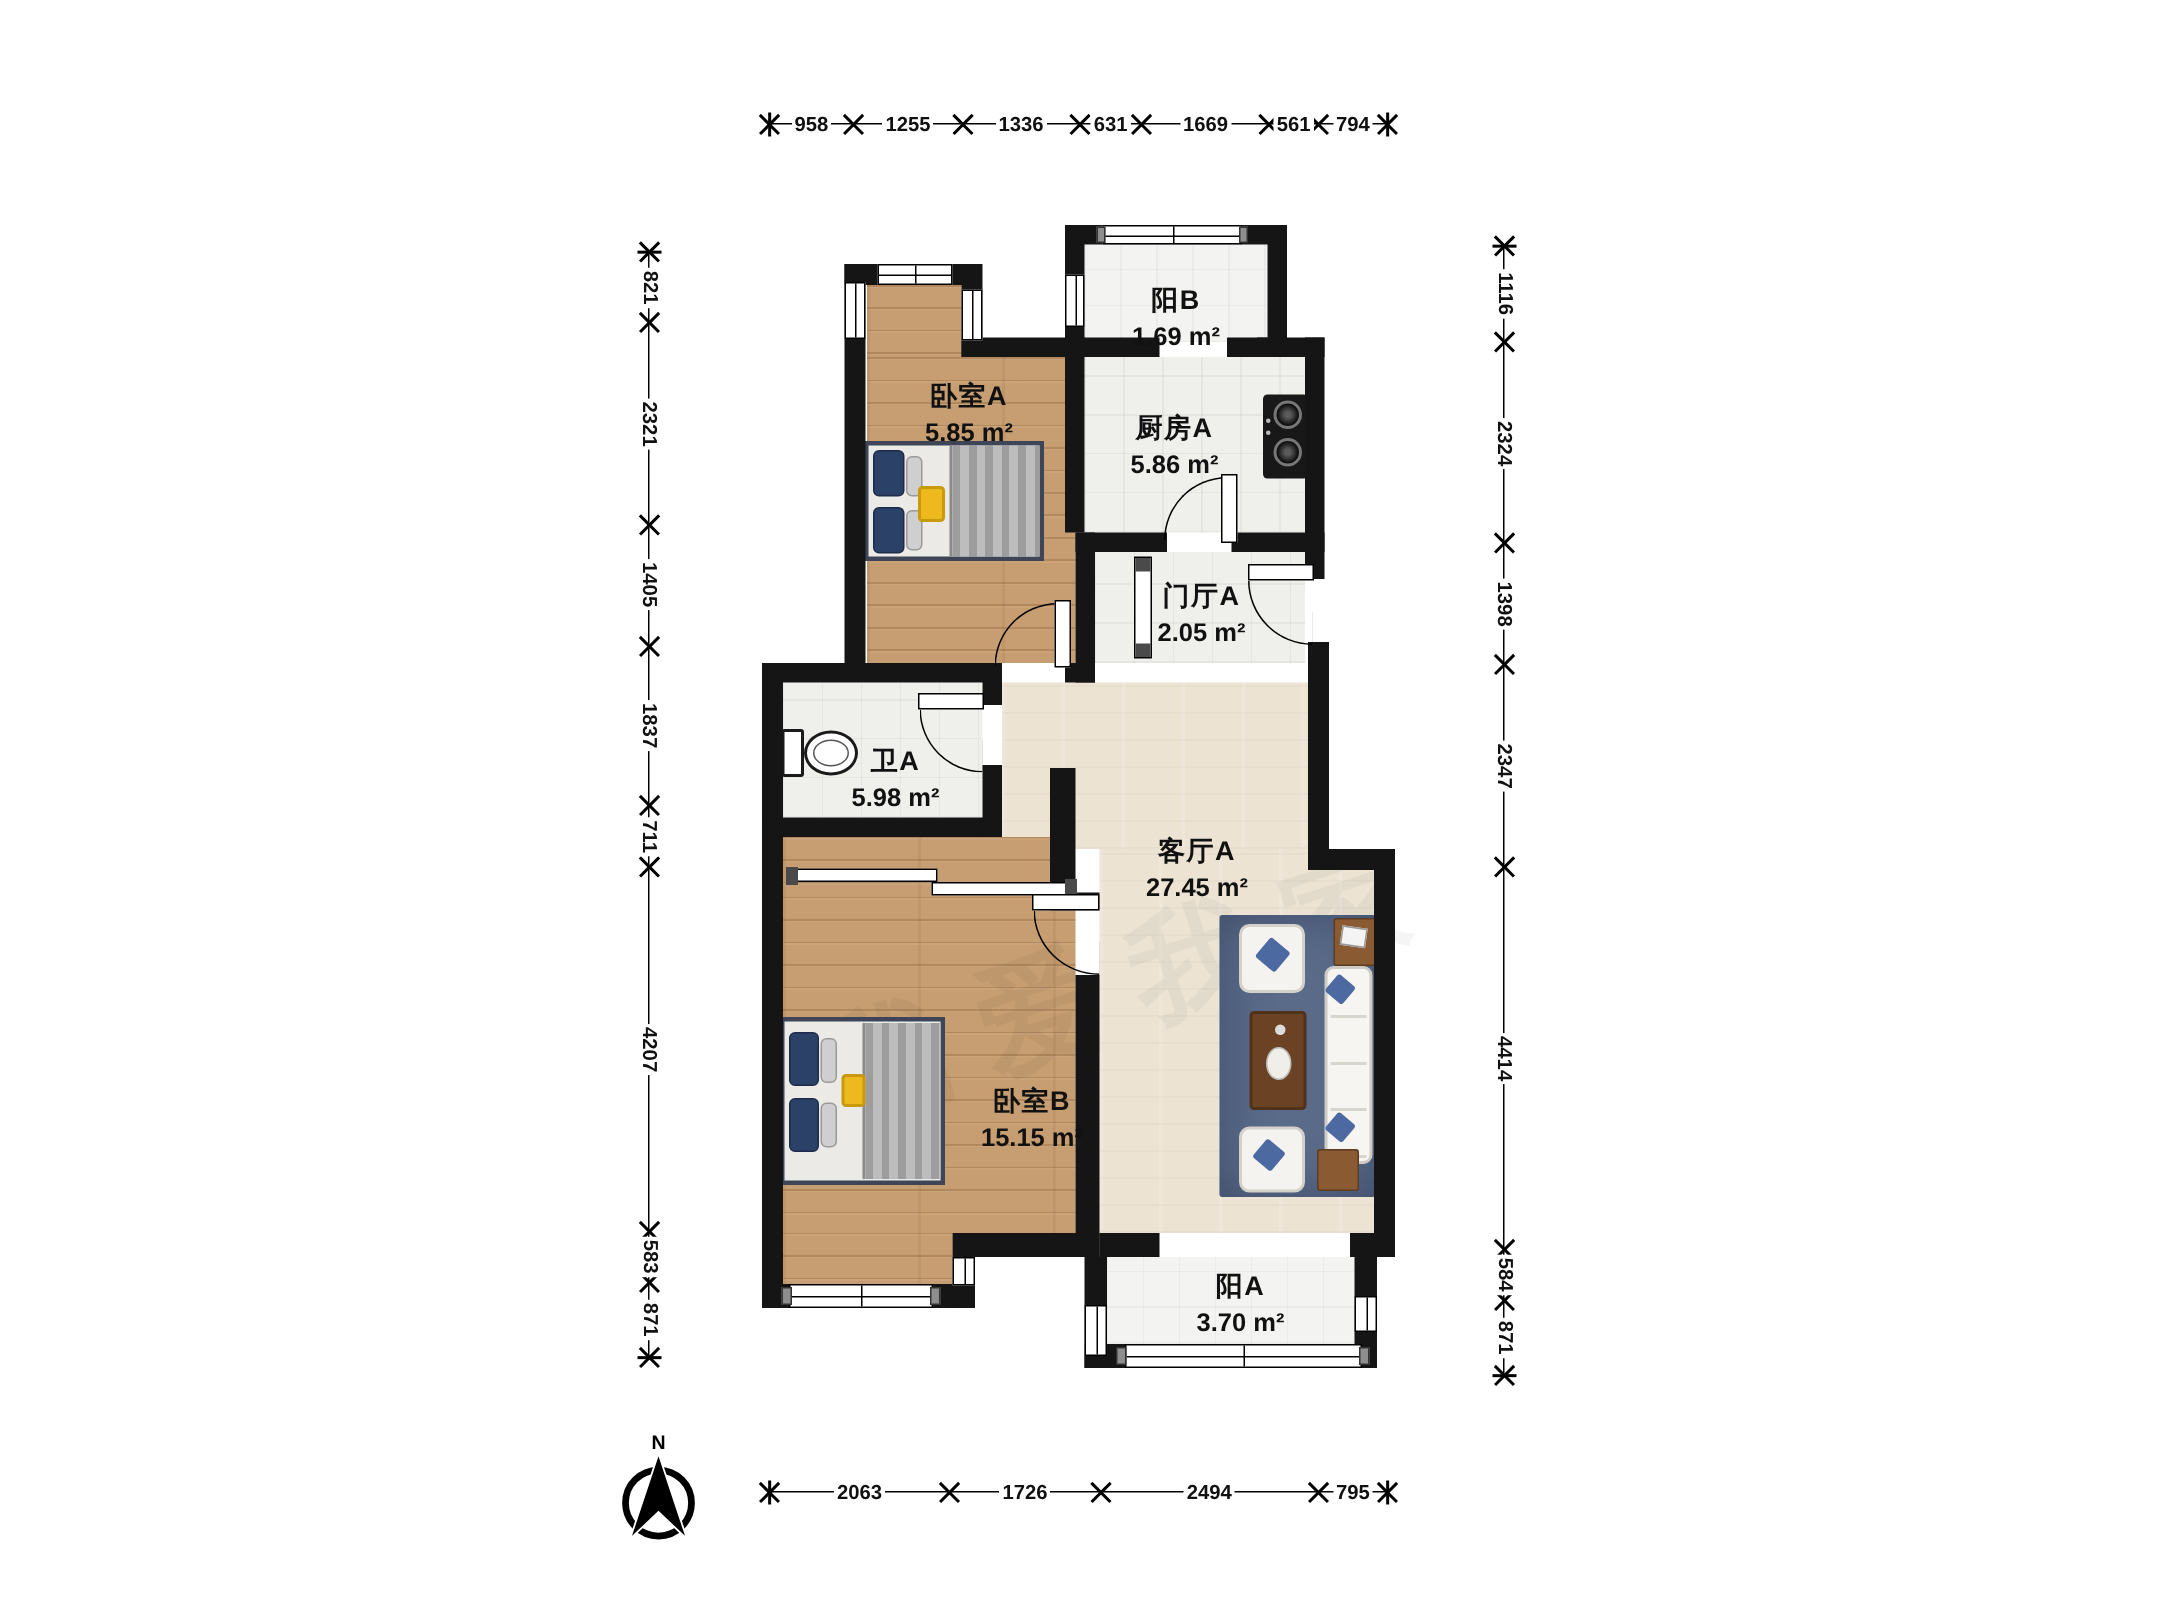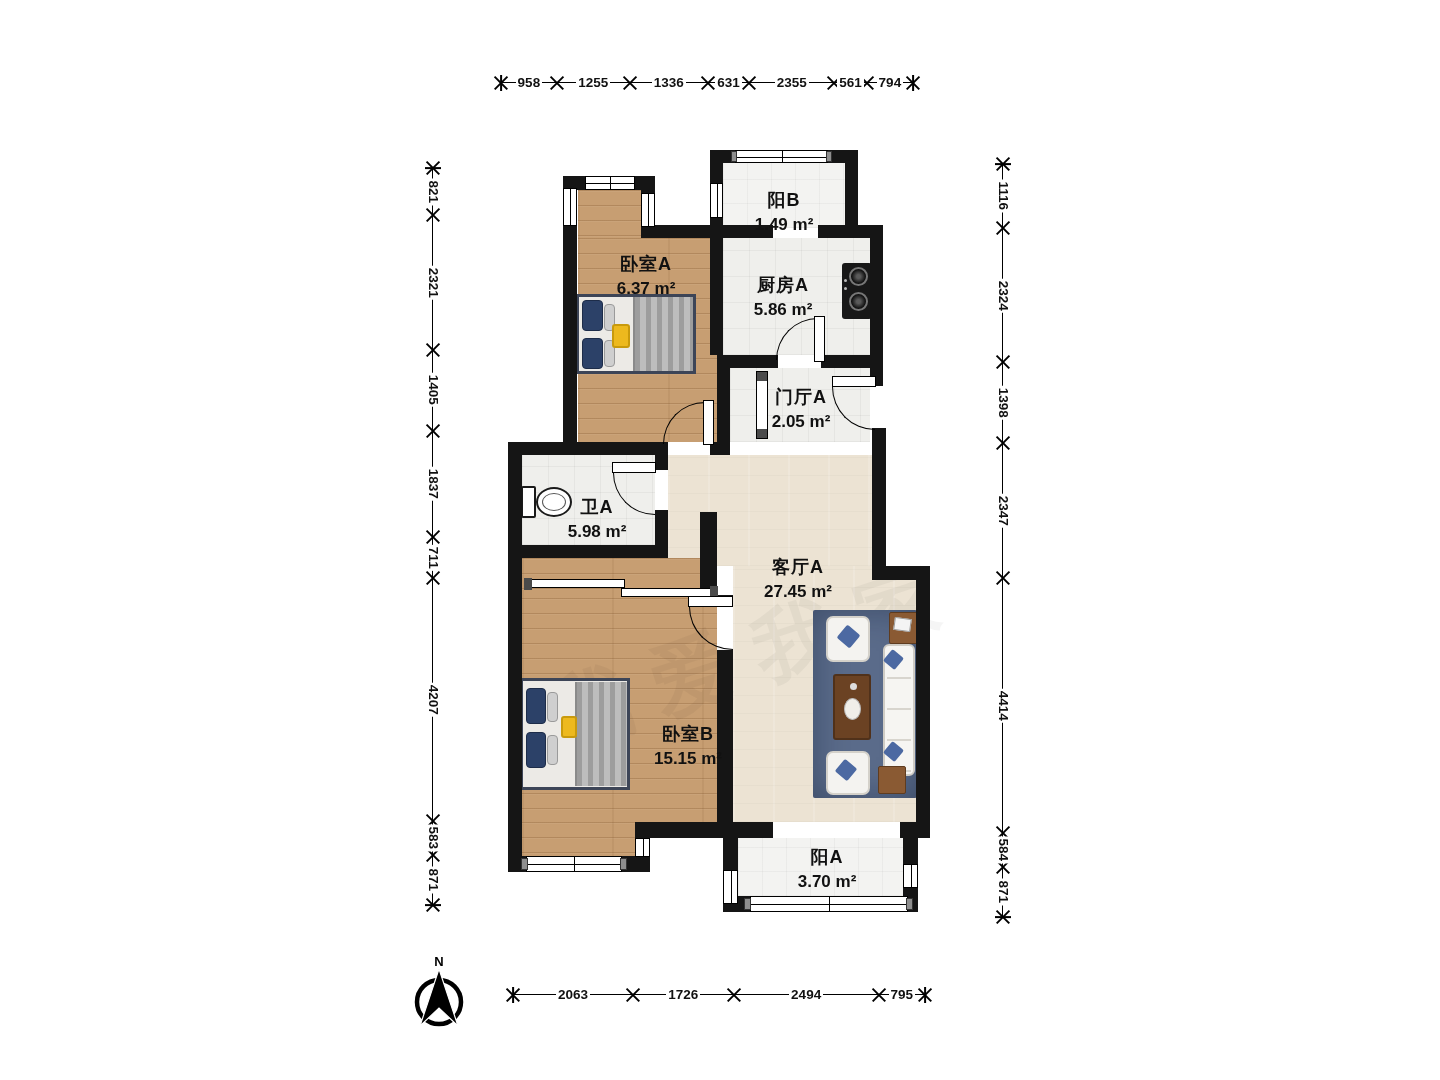--- a/index.html
+++ b/index.html
@@ -212,25 +212,25 @@
   <div class="abs burner" style="left:849px;top:267px;width:19px;height:19px;"></div>
   <div class="abs burner" style="left:849px;top:292px;width:19px;height:19px;"></div>
   <div class="abs" style="left:844px;top:279px;width:3px;height:3px;background:#bbb;border-radius:50%;z-index:26;"></div>
   <div class="abs" style="left:844px;top:287px;width:3px;height:3px;background:#bbb;border-radius:50%;z-index:26;"></div>
 
   <div class="abs toilet-tank" style="left:521px;top:486px;width:15px;height:32px;"></div>
   <div class="abs toilet-bowl" style="left:536px;top:487px;width:36px;height:30px;"></div>
 
   <div class="room-label" style="left:784px;top:212px;">
     <div class="nm">阳B</div>
-    <div class="ar">1.49 m²</div>
+    <div class="ar">1.69 m²</div>
   </div>
   <div class="room-label" style="left:646px;top:276px;">
     <div class="nm">卧室A</div>
-    <div class="ar">6.37 m²</div>
+    <div class="ar">5.85 m²</div>
   </div>
   <div class="room-label" style="left:783px;top:297px;">
     <div class="nm">厨房A</div>
     <div class="ar">5.86 m²</div>
   </div>
   <div class="room-label" style="left:801px;top:409px;">
     <div class="nm">门厅A</div>
     <div class="ar">2.05 m²</div>
   </div>
   <div class="room-label" style="left:597px;top:519px;">
@@ -243,35 +243,35 @@
   </div>
   <div class="room-label" style="left:688px;top:746px;">
     <div class="nm">卧室B</div>
     <div class="ar">15.15 m²</div>
   </div>
   <div class="room-label" style="left:827px;top:869px;">
     <div class="nm">阳A</div>
     <div class="ar">3.70 m²</div>
   </div>
 
-  <div class="dim h" id="dim-top" style="left:501px;top:72px;width:412px;height:22px;">
+  <div class="dim h" id="dim-top" style="left:513px;top:72px;width:412px;height:22px;">
       <div class="dim-seg" style="flex-grow: 958; flex-basis: 0px;">
         <span class="dim-label">958</span>
       </div>
       <div class="dim-seg" style="flex-grow: 1255; flex-basis: 0px;">
         <span class="dim-label">1255</span>
       </div>
       <div class="dim-seg" style="flex-grow: 1336; flex-basis: 0px;">
         <span class="dim-label">1336</span>
       </div>
       <div class="dim-seg" style="flex-grow: 717; flex-basis: 0px;">
         <span class="dim-label">631</span>
       </div>
       <div class="dim-seg" style="flex-grow: 1456; flex-basis: 0px;">
-        <span class="dim-label">2355</span>
+        <span class="dim-label">1669</span>
       </div>
       <div class="dim-seg" style="flex-grow: 561; flex-basis: 0px;">
         <span class="dim-label">561</span>
       </div>
       <div class="dim-seg" style="flex-grow: 794; flex-basis: 0px;">
         <span class="dim-label">794</span>
       </div>
       <div class="tick" style="left: 0%; top: 50%;"></div>
       <div class="endbar h" style="left: 0%; top: 50%;"></div>
       <div class="tick" style="left: 13.5368%; top: 50%;"></div>

